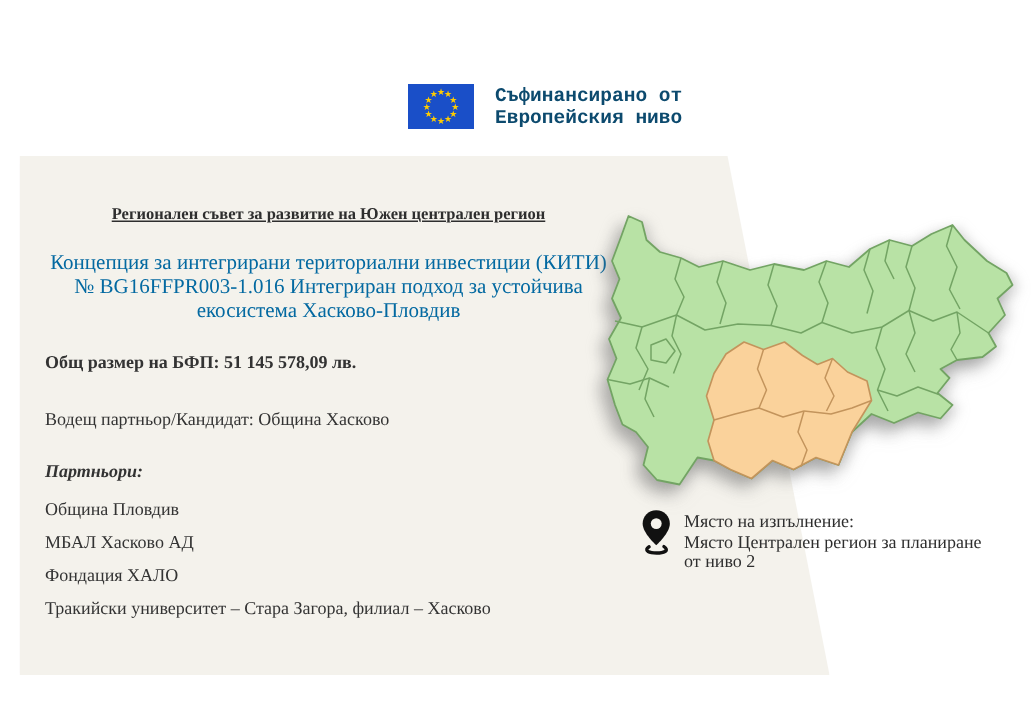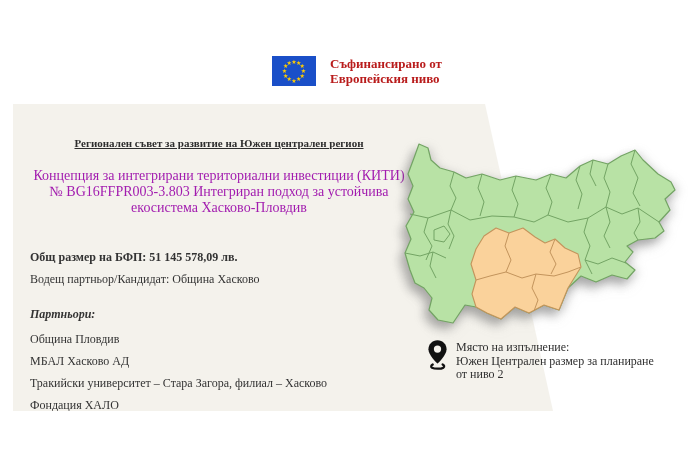--- a/index.html
+++ b/index.html
@@ -2,33 +2,33 @@
 <html lang="bg"><head>
 <meta charset="utf-8">
 <style>
   html,body{margin:0;padding:0;background:#fff;}
   .page{position:relative;width:690px;height:467px;background:#ffffff;overflow:hidden;
         font-family:"Liberation Serif",serif;color:#333;}
 
   
   .eu-logo{position:absolute;left:272px;top:56px;display:flex;align-items:center;}
   .eu-flag{width:44px;height:30px;display:block;}
-  .eu-text{margin-left:14px;font-family:Liberation Serif, serif;font-weight:bold;
-           font-size:13px;line-height:15px;color:#b91c1c;white-space:nowrap;}
+  .eu-text{margin-left:14px;font-family:Liberation Mono, monospace;font-weight:bold;
+           font-size:13px;line-height:15px;color:#0c4a6e;white-space:nowrap;}
 
   
-  .card{position:absolute;left:13px;top:104px;width:554px;height:307px;background:#f4f2ec;
+  .card{position:absolute;left:13px;top:104px;width:554px;height:346px;background:#f4f2ec;
         clip-path:polygon(0 0,472px 0,540px 100%,0 100%);
         filter:drop-shadow(0 2px 3px rgba(0,0,0,.10));}
   .card .col{position:absolute;left:15px;width:382px;}
   .hdr{top:33px;text-align:center;font-size:11px;font-weight:bold;text-decoration:underline;color:#2e2e2e;}
-  .title{top:64px;text-align:center;font-size:14px;line-height:16px;color:#a21caf;}
+  .title{top:64px;text-align:center;font-size:14px;line-height:16px;color:#0369a1;}
   .row{position:absolute;left:17px;font-size:12px;white-space:nowrap;}
   .b{font-weight:normal;}
-  .budget{top:146px;font-weight:bold;text-align:right;}
+  .budget{top:130px;font-weight:bold;text-align:right;}
   .lead{top:168px;}
   .plabel{top:203px;font-weight:bold;font-style:italic;}
   .plist{position:absolute;left:17px;top:224px;font-size:12px;line-height:22px;}
 
   
   .map{position:absolute;left:388px;top:136px;width:294px;height:204px;
        filter:drop-shadow(-5px 6px 5px rgba(105,105,105,.45)) drop-shadow(4px 2px 4px rgba(140,140,140,.30));}
   .land{stroke:#73a464;stroke-width:1.2;stroke-linejoin:round;}
   .gb{fill:none;stroke:#73a464;stroke-width:1;stroke-linejoin:round;}
   .hl{stroke:#c3945c;stroke-width:1.1;stroke-linejoin:round;}
@@ -64,36 +64,36 @@
     <div class="eu-text">
       <div>Съфинансирано от</div>
       <div>Европейския ниво</div>
     </div>
   </div>
 
   <div class="card">
     <div class="col hdr">Регионален съвет за развитие на Южен централен регион</div>
     <div class="col title">
       <div>Концепция за интегрирани териториални инвестиции (КИТИ)</div>
-      <div>№ BG16FFPR003-3.803 Интегриран подход за устойчива екосистема Хасково-Пловдив</div>
+      <div>№ BG16FFPR003-1.016 Интегриран подход за устойчива екосистема Хасково-Пловдив</div>
     </div>
     <div class="row budget">
       <span>Общ размер на БФП:</span>
       <span>51 145 578,09 лв.</span>
     </div>
     <div class="row lead">
       <span class="b">Водещ партньор/Кандидат:</span>
       <span>Община Хасково</span>
     </div>
     <div class="row plabel">Партньори:</div>
     <div class="plist">
       <div>Община Пловдив</div>
       <div>МБАЛ Хасково АД</div>
+      <div>Фондация ХАЛО</div>
       <div>Тракийски университет – Стара Загора, филиал – Хасково</div>
-      <div>Фондация ХАЛО</div>
     </div>
   </div>
 
   <svg class="map" viewBox="0 0 294 204">
 
     <path class="land" d="M26,22 L31,8 L40,12 L43,24 L52,32 L66,36 L78,42 L94,38 L112,44 L128,40 L148,44 L163,38 L178,42 L192,30
          L205,24 L220,28 L233,20 L247,14 L255,24 L270,38 L283,46 L287,54 L277,63 L282,74 L271,86 L276,95 L267,102
          L250,104 L239,110 L245,116 L237,126 L247,134 L239,143 L224,139 L208,146 L193,140 L180,152 L171,174
          L156,169 L141,177 L127,171 L113,183 L99,177 L88,171 L77,169 L65,187 L50,184 L41,174 L44,162 L36,152
          L27,147 L22,134 L17,117 L23,103 L18,90 L26,76 L20,63 L25,50 L20,38 Z" fill="#b8e2a5"></path>
@@ -130,17 +130,17 @@
     </g>
   </svg>
 
   <svg class="loc-pin" viewBox="0 0 22 32">
     <path d="M11 1 C5.5 1 1.5 5.2 1.5 10.5 C1.5 17 11 25.5 11 25.5 C11 25.5 20.5 17 20.5 10.5 C20.5 5.2 16.5 1 11 1 Z" fill="#111"></path>
     <circle cx="11" cy="10.3" r="3.8" fill="#f4f2ec"></circle>
     <path d="M6 26.5 C4.2 27.6 3.8 28.9 5.3 29.8 C7.8 31.2 14.8 31.2 17.1 29.8 C18.6 28.9 18.1 27.4 16.4 26.4" stroke="#111" stroke-width="2.4" fill="none" stroke-linecap="round"></path>
   </svg>
   <div class="loc-text">
     <div>Място на изпълнение:</div>
-    <div>Южен Централен размер за планиране</div>
+    <div>Място Централен регион за планиране</div>
     <div>от ниво 2</div>
   </div>
 
 </div>
 
 </body></html>

